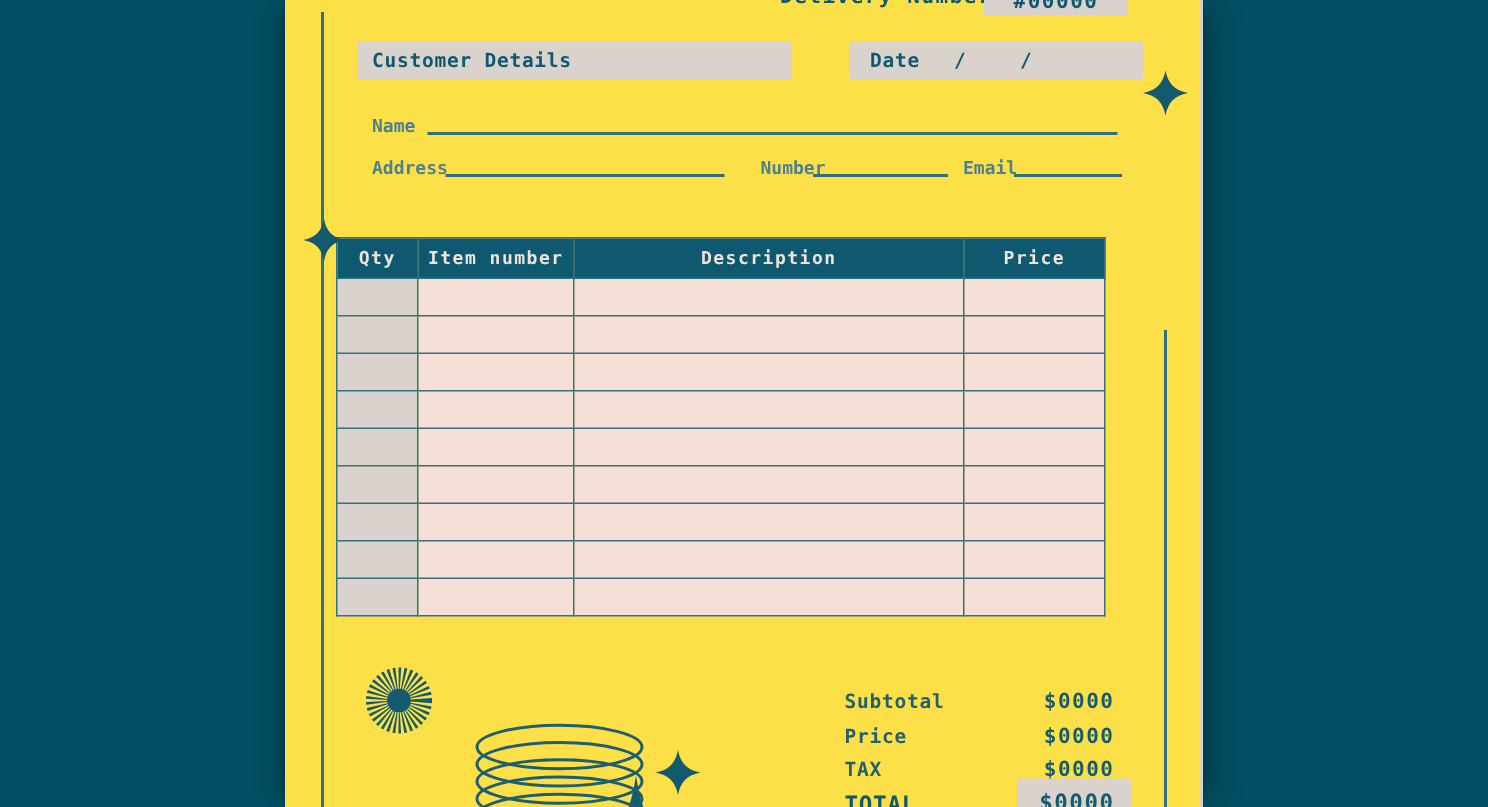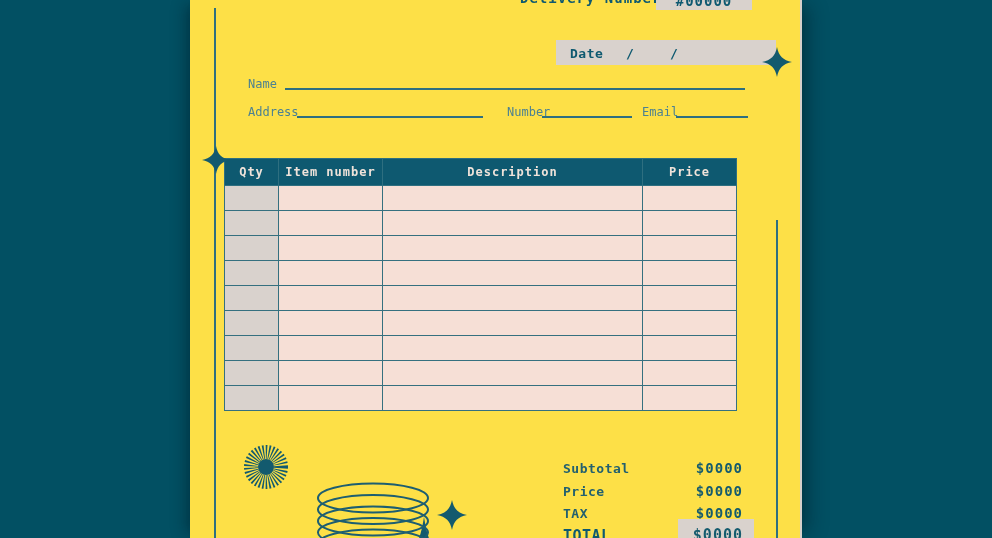--- a/index.html
+++ b/index.html
@@ -28,29 +28,29 @@
     position:absolute; left:466px; top:-15px; width:96px; height:25px;
     background:#d9d2cd;
   }
   .delivery-badge span {
     position:absolute; left:0; right:0; bottom:1px; text-align:center;
     font-size:14px; font-weight:bold; color:#0e5970; letter-spacing:1px;
   }
 
   .bar { position:absolute; top:28px; height:25px; background:#d9d2cd; }
   .bar.customer { left:48px;  width:290px; }
-  .bar.date     { left:366px; width:220px;margin-top:12px; }
+  .bar.date     { left:376px; width:196px; }
   .bar-text {
     position:absolute; top:50%; transform:translateY(-50%);
     font-size:13px; font-weight:bold; color:#0e5970; letter-spacing:.5px; white-space:nowrap;
   }
   .date-sep { position:absolute; top:50%; transform:translateY(-50%);
     font-size:13px; font-weight:bold; color:#0e5970; }
 
-  .field-label { position:absolute; font-size:12px; font-weight:normal; color:#4c8191; white-space:nowrap; }
+  .field-label { position:absolute; font-size:12px; font-weight:bold; color:#4c8191; white-space:nowrap; }
   .write-line  { position:absolute; height:2px; background:#2e6f80; }
 
   
   .items-table {
     position:absolute; left:34px; top:158px; width:512px;
     border-collapse:collapse; table-layout:fixed;
   }
   .items-table th {
     background:#0e5970; color:#efe3da; font-size:12px; font-weight:bold;
     height:27px; letter-spacing:1px; border:1.5px solid #2e6f80;
@@ -79,20 +79,23 @@
   <div class="paper">
 
     <div class="vrule left"></div>
     <div class="vrule right"></div>
 
     <div class="delivery-label">Delivery Number</div>
     <div class="delivery-badge">
       <span>#00000</span>
     </div>
 
+    <div class="bar customer">
+      <span class="bar-text" style="left:10px">Customer Details</span>
+    </div>
     <div class="bar date">
       <span class="bar-text" style="left:14px">Date</span>
       <span class="date-sep" style="left:70px">/</span>
       <span class="date-sep" style="left:114px">/</span>
     </div>
 
     <span class="field-label" style="left:58px; top:77px">Name</span>
     <div class="write-line" style="left:95px; top:88px; width:460px"></div>
 
     <span class="field-label" style="left:58px; top:105px">Address</span>

